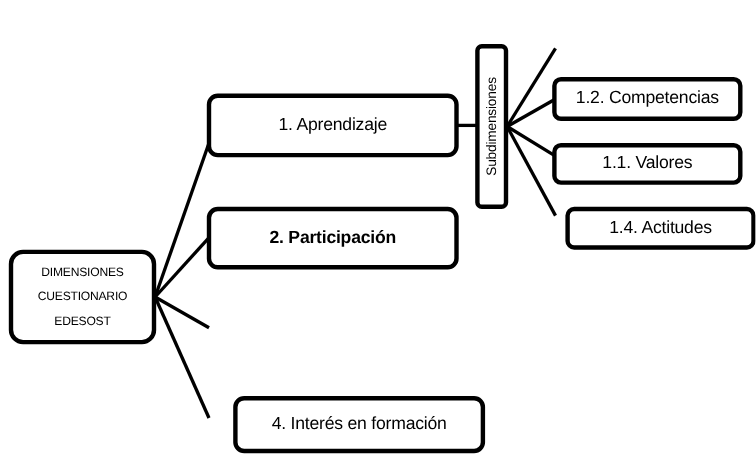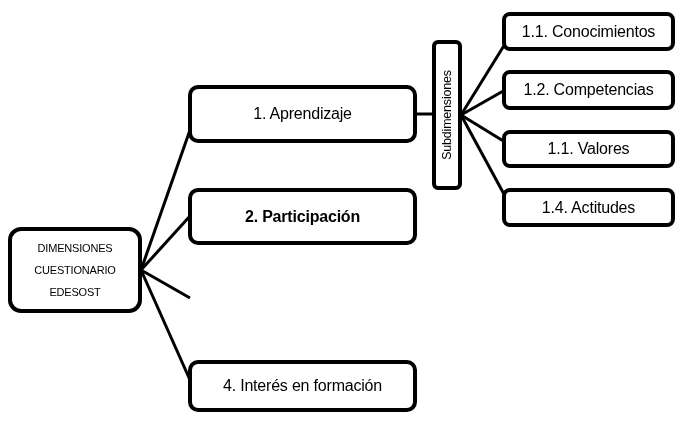--- a/index.html
+++ b/index.html
@@ -42,42 +42,42 @@
     left: 188px;
     width: 229px;
     border-radius: 10px;
     font-size: 16px;
     white-space: nowrap;
     text-align: right;
   }
   .node-dim-1 { top: 85px;  height: 58px; }
   .node-dim-2 { top: 188px; height: 57px; font-weight: bold; }
   .node-dim-3 { top: 277px; height: 55px; letter-spacing: -0.6px; }
-  .node-dim-4 { top: 360px; height: 52px; }
+  .node-dim-4 { top: 360px; height: 52px; margin-left: 24px; }
   .node-subheader {
     left: 432px; top: 40px;
     width: 30px; height: 150px;
     border-radius: 6px;
     font-size: 12.5px;
   }
   .node-subheader .v-label {
     transform: rotate(-90deg);
     white-space: nowrap;
   }
   .node-sub {
     left: 502px;
     width: 173px;
     border-radius: 8px;
     font-size: 16px;
     white-space: nowrap;
   }
   .node-sub-1 { top: 12px;  height: 39px; }
   .node-sub-2 { top: 70px;  height: 40px; }
   .node-sub-3 { top: 130px; height: 38px; }
-  .node-sub-4 { top: 188px; height: 39px; }
+  .node-sub-4 { top: 188px; height: 39px; margin-left: 12px; }
 </style>
 </head>
 <body>
 
 <div class="canvas">
 
   <svg class="connectors" viewBox="0 0 687 428" xmlns="http://www.w3.org/2000/svg">
 
     <line x1="141" y1="270" x2="190" y2="130" stroke="#000000" stroke-width="3"></line>
     <line x1="141" y1="270" x2="190" y2="216" stroke="#000000" stroke-width="3"></line>
@@ -106,23 +106,20 @@
 
 
   <div class="node node-dim node-dim-4">
     <span>4. Interés en formación</span>
   </div>
 
   <div class="node node-subheader">
     <span class="v-label">Subdimensiones</span>
   </div>
 
-  <div class="node node-sub node-sub-1">
-    <span>1.1. Conocimientos</span>
-  </div>
 
   <div class="node node-sub node-sub-2">
     <span>1.2. Competencias</span>
   </div>
 
   <div class="node node-sub node-sub-3">
     <span>1.1. Valores</span>
   </div>
 
   <div class="node node-sub node-sub-4">

